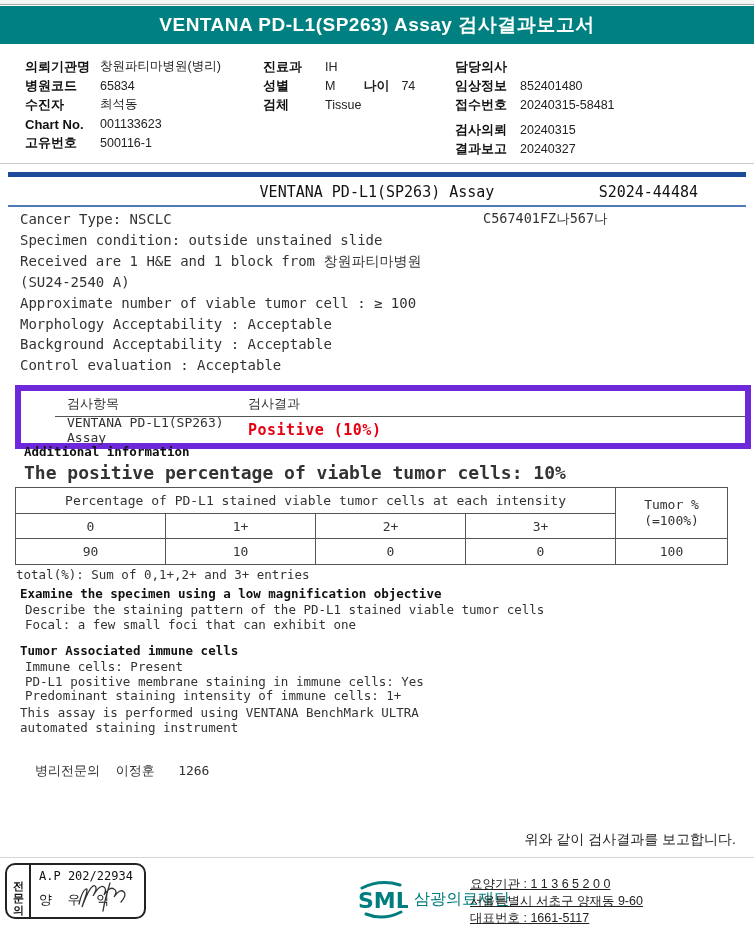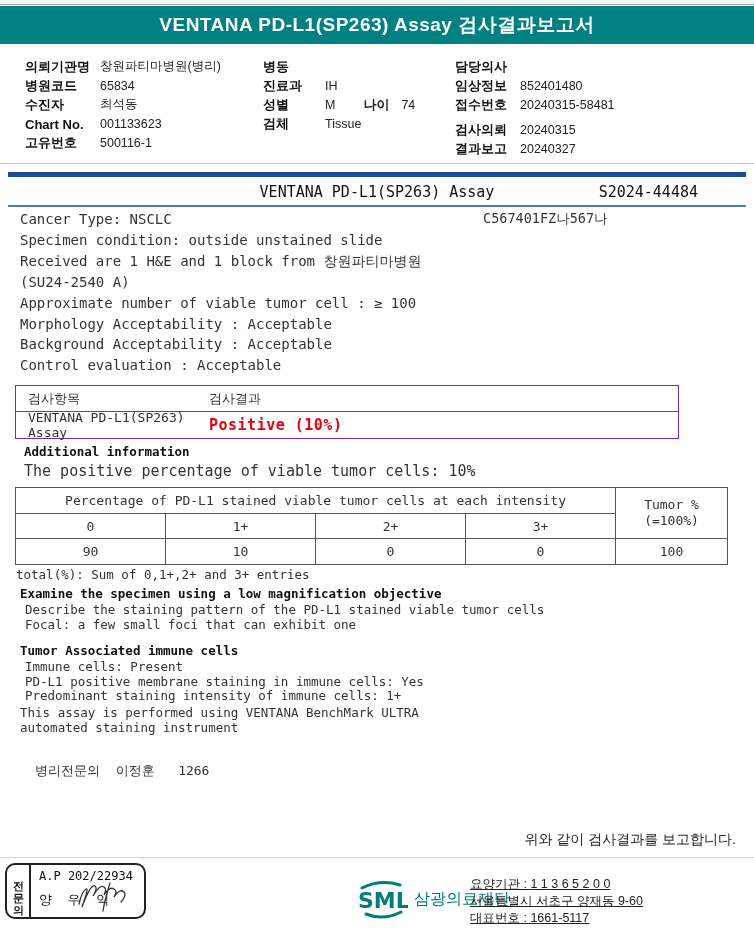--- a/index.html
+++ b/index.html
@@ -40,29 +40,29 @@
 
   
   .assay-title { position:absolute; top:183px; left:0; right:0; text-align:center; font-size:15px; color:#111; }
   .specimen-no { position:absolute; top:183px; right:56px; font-size:15px; color:#111; }
   .ref-no { position:absolute; top:210px; left:483px; font-size:13.5px; color:#333; }
 
   
   .findings { position:absolute; top:209px; left:20px; font-size:14px; line-height:20.9px; color:#333; }
 
   
-  .rtable { position:absolute; top:385px; left:15px; width:664px; border:1px solid #6d28d9; background:#fff; }
+  .rtable { position:absolute; top:385px; left:15px; width:736px; border:6px solid #6d28d9; background:#fff;padding-left:34px; }
   .rtable-row { display:flex; align-items:center; height:26px; }
   .rtable-row.head { border-bottom:1px solid #555; }
   .rtable-c1 { width:193px; padding-left:12px; font-size:13px; color:#333; }
   .rtable-c2 { flex:1; font-size:13px; color:#333; }
   .result-red { color:#e60012; font-size:15px; font-weight:600; letter-spacing:.5px; }
 
   .additional-h { position:absolute; top:444px; left:24px; font-size:12.5px; font-weight:bold; color:#111; }
-  .additional-l { position:absolute; top:462px; left:24px; font-size:15px; color:#333; }
+  .additional-l { position:absolute; top:462px; left:24px; font-size:18px; color:#333;font-weight:bold; }
 
   
   .itable { position:absolute; top:487px; left:15px; width:712px; border-collapse:collapse; table-layout:fixed;border-radius:17px; }
   .itable td { border:1px solid #555; font-size:13px; color:#333; text-align:center; padding:0; }
   .itable .r1 td { height:26px; }
   .itable .r2 td { height:25px; }
   .itable .r3 td { height:26px; }
   .itable col.ic { width:150px; }
   .itable col.tc { width:112px; }
   .total-cell div { line-height:16px; }
@@ -124,24 +124,20 @@
         <span class="info-label">Chart No.</span>
         <span class="info-value">001133623</span>
       </div>
       <div class="info-row">
         <span class="info-label">고유번호</span>
         <span class="info-value">500116-1</span>
       </div>
     </div>
 
     <div class="info-col c2">
-      <div class="info-row">
-        <span class="info-label">병동</span>
-        <span class="info-value"></span>
-      </div>
       <div class="info-row">
         <span class="info-label">진료과</span>
         <span class="info-value">IH</span>
       </div>
       <div class="info-row">
         <span class="info-label">성별</span>
         <span class="info-value">M</span>
         <span class="age-label">나이</span>
         <span class="info-value">74</span>
       </div>

